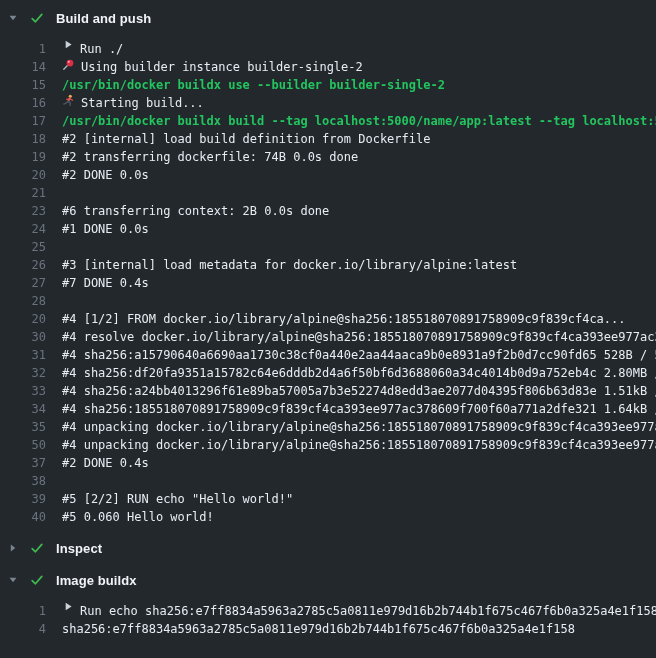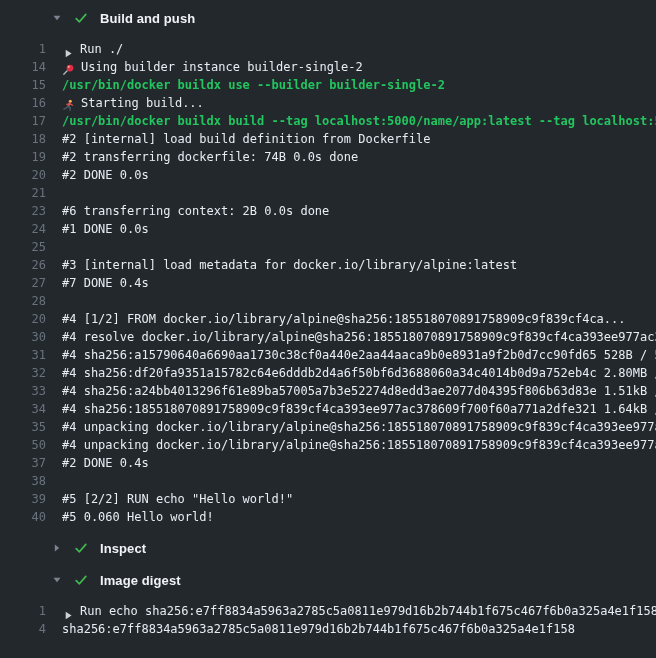--- a/index.html
+++ b/index.html
@@ -5,38 +5,38 @@
   html,body{margin:0;padding:0;}
   body{
     width:656px;height:658px;overflow:hidden;
     background:#23282d;
     font-family:"DejaVu Sans Mono","Liberation Mono",monospace;
     padding-top:8px;box-sizing:border-box;
   }
   .section{}
   .sec-header{
     display:flex;align-items:center;height:20px;
-    padding-left:8px;cursor:pointer;margin-left:44px;
+    padding-left:8px;cursor:pointer;
   }
   .section:not(:first-child) .sec-header{margin-top:12px;}
   .sec-header .chev{width:10px;display:flex;justify-content:center;flex:none;}
   .sec-header .chk{width:14px;margin-left:12px;display:flex;flex:none;}
   .sec-title{
     margin-left:12px;
     font-family:"Liberation Sans","DejaVu Sans",sans-serif;
     font-size:13px;font-weight:bold;color:#f0f4f9;letter-spacing:.1px;
   }
   .log-block{margin-top:12px;}
   .log-line{display:flex;height:18px;line-height:18px;font-size:12px;}
   .line-num{
     width:46px;flex:none;text-align:right;color:#6a737d;
     user-select:none;cursor:pointer;
   }
   .line-content{
-    margin-left:16px;display:flex;align-items:flex-end;
+    margin-left:16px;display:flex;align-items:flex-start;
     white-space:pre;overflow:hidden;color:#e6edf3;flex:1;min-width:0;
   }
   .line-text{white-space:pre;}
   .log-line.command .line-text{color:#22c55e;font-weight:bold;}
   .icon{display:inline-flex;align-items:center;flex:none;}
   .icon.emoji{margin-right:6px;}
   .icon.play{margin-right:7px;margin-left:2px;}
   svg{display:block;}
 </style>
 </head>
@@ -199,21 +199,21 @@
         <span class="icon chev">
           <svg viewBox="0 0 16 16" width="10" height="10">
             <path d="M2.5 4.5h11L8 11.5Z" fill="#7a858f"></path>
           </svg>
         </span>
         <span class="icon chk">
           <svg viewBox="0 0 16 16" width="14" height="14">
             <path d="M2.5 8.8 6.2 12.3 13.5 3.8" fill="none" stroke="#3fb950" stroke-width="2" stroke-linecap="round" stroke-linejoin="round"></path>
           </svg>
         </span>
-        <span class="sec-title">Image digest</span>
+        <span class="sec-title">Image buildx</span>
       </div>
       <div class="log-block">
         <div class="log-line">
           <span class="line-num">1</span>
           <span class="line-content"><span class="icon play"><svg viewBox="0 0 16 16" width="9" height="9">
                 <path d="M3 1.5 13.5 8 3 14.5Z" fill="#c9d1d9"></path>
               </svg></span><span class="line-text">Run echo sha256:e7ff8834a5963a2785c5a0811e979d16b2b744b1f675c467f6b0a325a4e1f158</span></span>
         </div>
         <div class="log-line">
           <span class="line-num">4</span>

